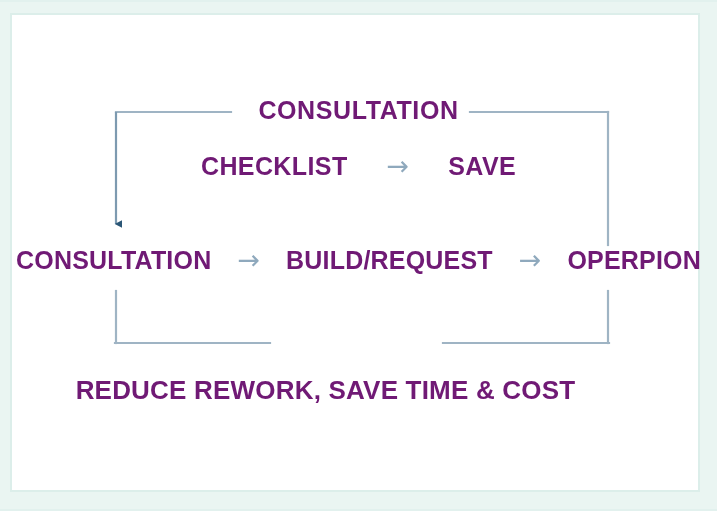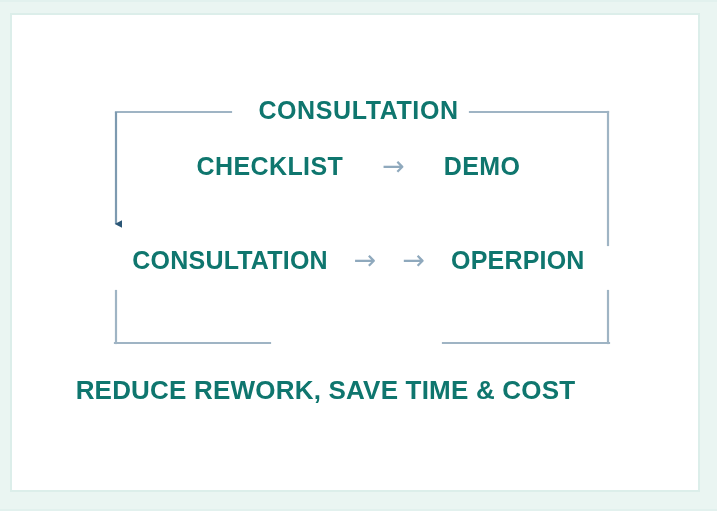--- a/index.html
+++ b/index.html
@@ -58,21 +58,21 @@
     position: absolute;
     left: 0;
     top: 0;
     width: 717px;
     height: 511px;
     overflow: visible;
   }
 
   .node-text {
     position: absolute;
-    color: #0f766e;
+    color: #701a75;
     font-family: "Liberation Sans", sans-serif;
     font-weight: bold;
     white-space: nowrap;
     letter-spacing: 0.2px;
     -webkit-font-smoothing: antialiased;
   }
 
   
   #label-consultation-top {
     left: 0;
@@ -183,26 +183,27 @@
       <line x1="443" y1="343" x2="609" y2="343" stroke="#9fb4c4" stroke-width="2.2" stroke-linecap="square"></line>
 
       <line x1="608" y1="291" x2="608" y2="343" stroke="#9fb4c4" stroke-width="2.2" stroke-linecap="square"></line>
     </svg>
 
     <div class="node-text" id="label-consultation-top">CONSULTATION</div>
 
     <div id="row-sub">
       <span class="node-text">CHECKLIST</span>
       <span class="flow-arrow">→</span>
-      <span class="node-text">DEMO</span>
+      <span class="node-text">SAVE</span>
     </div>
 
     <div id="row-main">
       <span class="node-text">CONSULTATION</span>
       <span class="flow-arrow">→</span>
+      <span class="node-text">BUILD/REQUEST</span>
       <span class="flow-arrow">→</span>
       <span class="node-text">OPERPION</span>
     </div>
 
 
     <div class="node-text" id="tagline">REDUCE REWORK, SAVE TIME &amp; COST</div>
 
   </div>
 </div>
 

